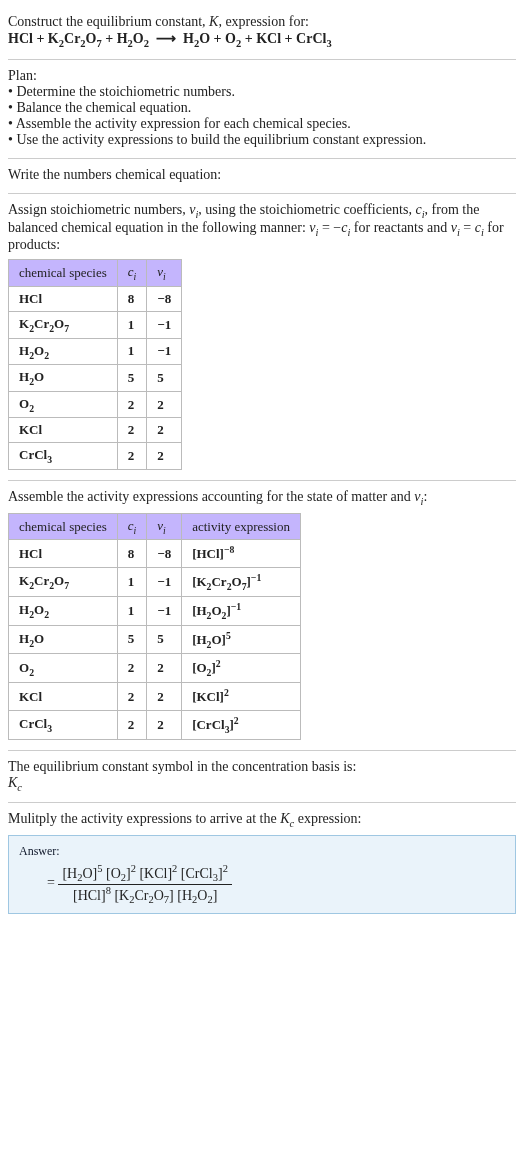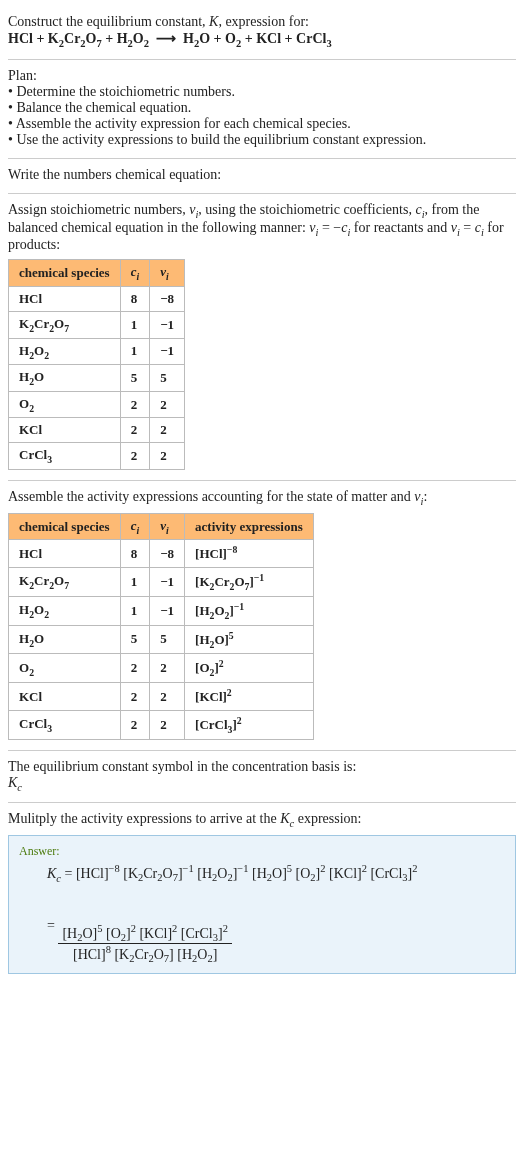--- a/index.html
+++ b/index.html
@@ -24,42 +24,41 @@
     margin-top: 6px;
   }
   th, td {
     border: 1px solid #bbb;
     padding: 4px 10px;
     text-align: left;
     font-size: 13px;
     vertical-align: middle;
     font-weight: bold;
   }
-  th { font-weight: bold; background: #fdba74; }
+  th { font-weight: normal; background: #c4b5fd; }
   .answer-box {
     border: 1px solid #9fc7e2;
     background: #eaf3fa;
     padding: 8px 10px;
     margin-top: 6px;
   }
   .answer-label {
     font-size: 12px;
-    color: #4d7c0f;
+    color: #0f172a;
     margin-bottom: 4px;
   }
   .frac {
     display: inline-block;
     text-align: center;
     vertical-align: middle;
   }
   .frac .num {
     display: block;
     border-bottom: 1px solid #222;
     padding: 0 4px;
-    margin-top: 35px;
   }
   .frac .den {
     display: block;
     padding: 0 4px;
     text-align: center;
   }
   .math { white-space: nowrap; }
   .indent { padding-left: 28px; }
 </style>
 </head>
@@ -131,21 +130,21 @@
 </div>
 
 <div class="block">
   <div>Assemble the activity expressions accounting for the state of matter and <i>ν<sub>i</sub></i>:</div>
   <table>
     <tbody>
         <tr>
       <th>chemical species</th>
       <th><i>c<sub>i</sub></i></th>
       <th><i>ν<sub>i</sub></i></th>
-      <th>activity expressions</th>
+      <th>activity expression</th>
     </tr>
     <tr>
           <td>HCl</td>
           <td>8</td>
           <td>−8</td>
           <td>[HCl]<sup>−8</sup></td>
         </tr>
     <tr>
           <td>K<sub>2</sub>Cr<sub>2</sub>O<sub>7</sub></td>
           <td>1</td>
@@ -189,21 +188,20 @@
 <div class="block">
   <div>The equilibrium constant symbol in the concentration basis is:</div>
   <div><i>K<sub>c</sub></i></div>
 </div>
 
 <div class="block noborder">
   <div>Mulitply the activity expressions to arrive at the <i>K<sub>c</sub></i> expression:</div>
   <div class="answer-box">
     <div class="answer-label">Answer:</div>
     <div class="indent">
-      <div class="math"><i>K<sub>c</sub></i> = [HCl]<sup>−8</sup> [K<sub>2</sub>Cr<sub>2</sub>O<sub>7</sub>]<sup>−1</sup> [H<sub>2</sub>O<sub>2</sub>]<sup>−1</sup> [H<sub>2</sub>O]<sup>5</sup> [O<sub>2</sub>]<sup>2</sup> [KCl]<sup>2</sup> [CrCl<sub>3</sub>]<sup>2</sup></div>
       <div class="math" style="margin-top:4px;">
         <span>= </span>
         <span class="frac">
           <span class="num">[H<sub>2</sub>O]<sup>5</sup> [O<sub>2</sub>]<sup>2</sup> [KCl]<sup>2</sup> [CrCl<sub>3</sub>]<sup>2</sup></span>
           <span class="den">[HCl]<sup>8</sup> [K<sub>2</sub>Cr<sub>2</sub>O<sub>7</sub>] [H<sub>2</sub>O<sub>2</sub>]</span>
         </span>
       </div>
     </div>
   </div>
 </div>

